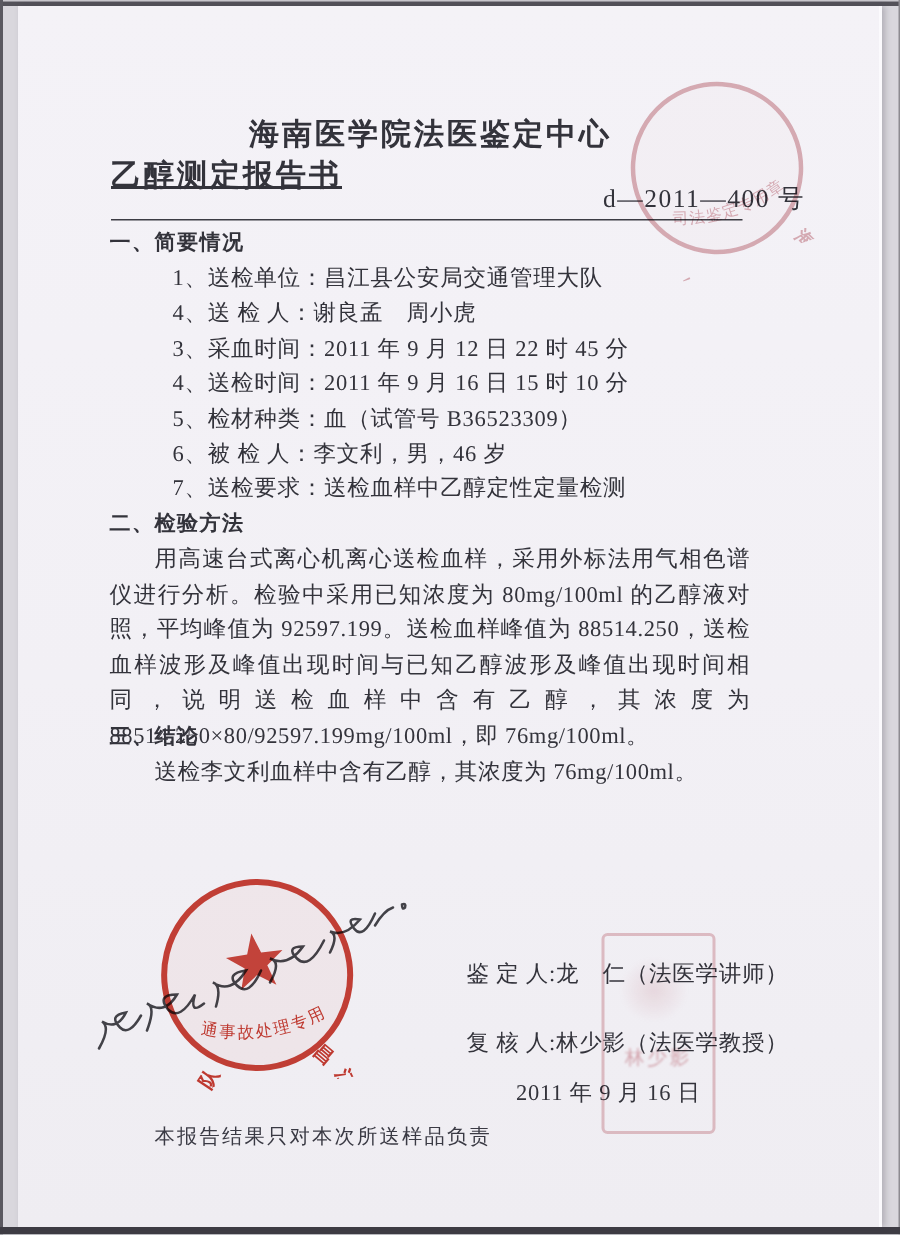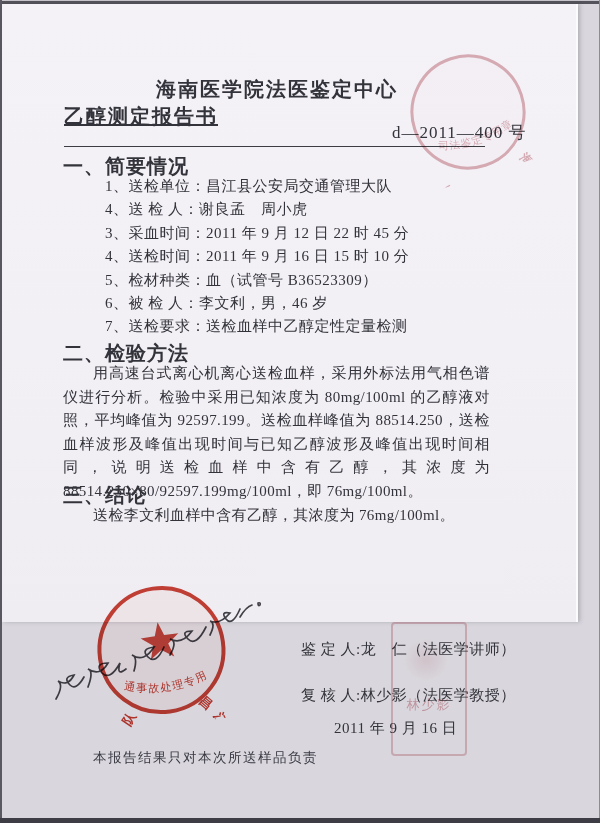--- a/index.html
+++ b/index.html
@@ -8,35 +8,35 @@
     background:#d9d7dd;
     font-family:"Liberation Serif","DejaVu Serif",serif;
   }
   .edge-top{position:absolute;left:0;top:0;width:100%;height:1px;background:#c9c7cd;}
   .edge-top2{position:absolute;left:0;top:1px;width:100%;height:3px;background:#54525a;}
   .edge-bottom{position:absolute;left:0;bottom:0;width:100%;height:5px;background:#3e3c44;}
   .edge-left{position:absolute;left:0;top:0;bottom:0;width:2px;background:#5a5860;}
   .edge-right{position:absolute;right:0;top:0;bottom:0;width:1px;background:#8d8b91;}
 
   .scan{
-    position:absolute;left:2px;top:4px;width:574px;height:618px;
+    position:absolute;left:12px;top:4px;width:574px;height:814px;
     background:linear-gradient(180deg,#f4f2f7 0%,#f2f0f5 55%,#efedf2 100%);
     border-right:2px solid #fbfafd;
     box-shadow:2px 0 4px rgba(60,55,70,.25);
     color:#33333b;
   }
 
   .title1{position:absolute;left:62px;width:426px;top:72px;text-align:center;
     font-size:20px;font-weight:bold;letter-spacing:2px;}
   .title2{position:absolute;left:62px;width:426px;top:99px;text-align:left;
     font-size:20px;font-weight:bold;letter-spacing:2px;text-decoration:underline;}
   .doc-number{position:absolute;left:390px;top:117px;font-size:17px;letter-spacing:1px;}
   .rule{position:absolute;left:62px;top:142px;width:421px;height:1px;background:#3c3c44;}
 
-  .sec-heading{position:absolute;left:61px;font-size:20px;font-weight:bold;letter-spacing:1px;}
+  .sec-heading{position:absolute;left:61px;font-size:14px;font-weight:bold;letter-spacing:1px;}
   .h1{top:149px;} .h2{top:336px;} .h3{top:478px;}
 
   .items{position:absolute;left:103px;top:171px;font-size:15px;line-height:23.4px;letter-spacing:.5px;}
   .items .it{display:block;white-space:pre;}
 
   .para{position:absolute;left:61px;width:427px;font-size:15px;line-height:23.5px;
     text-align:justify;text-indent:2em;letter-spacing:.4px;}
   .p2{top:358px;} .p3{top:500px;}
 
   .sig{position:absolute;left:299px;font-size:15px;letter-spacing:.5px;white-space:pre;}

